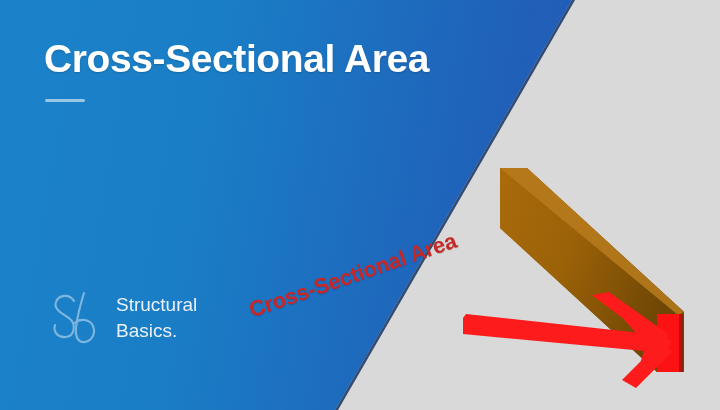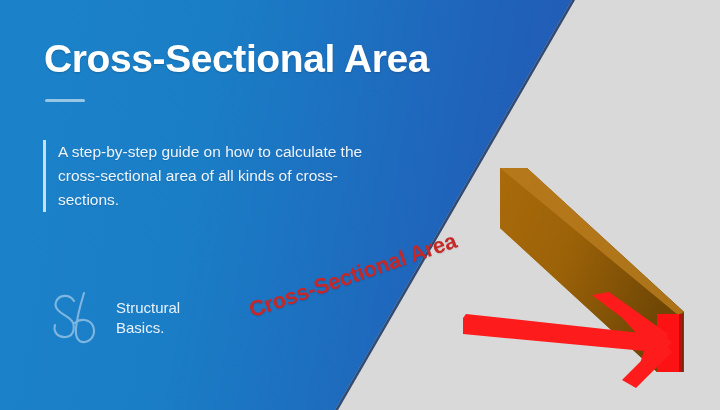--- a/index.html
+++ b/index.html
@@ -96,21 +96,21 @@
     align-items: center;
     gap: 10px;
   }
   .brand-mark {
     width: 56px;
     height: 60px;
     flex: none;
   }
   .brand-text {
     color: #e9f1fa;
-    font-size: 15px;
+    font-size: 19px;
     line-height: 1.35;
     font-weight: 400;
   }
   .brand-text span { display: block; }
 
   
   .beam {
     position: absolute;
     left: 0;
     top: 0;
@@ -176,23 +176,20 @@
       <path d="M636,388 L622,380 L662,340 L672,352 Z" fill="#fd1b1b"></path>
       <path d="M600,293 L672,342 L633,387 L646,344 Z" fill="#fd1b1b"></path>
     </g>
   </svg>
 
   <div class="red-label">Cross-Sectional Area</div>
 
   <div class="title">Cross-Sectional Area</div>
   <div class="title-rule"></div>
 
-  <div class="subtitle-wrap">
-    <div class="subtitle">A step-by-step guide on how to calculate the cross-sectional area of all kinds of cross-sections.</div>
-  </div>
 
   <div class="brand">
     <svg class="brand-mark" viewBox="0 0 56 60">
       <g fill="none" stroke="#7fb6e0" stroke-width="2.1" stroke-linecap="round">
         <path d="M24,13 C20,6 9,6 6,14 C3,22 14,26 20,31 C26,36 25,48 16,49 C8,50 3,44 5,37"></path>
         <path d="M34,5 C30,18 27,30 26,40 C25,50 29,55 35,54 C42,53 46,45 43,38 C40,31 30,30 25,35"></path>
       </g>
     </svg>
     <div class="brand-text">
       <span>Structural</span>

